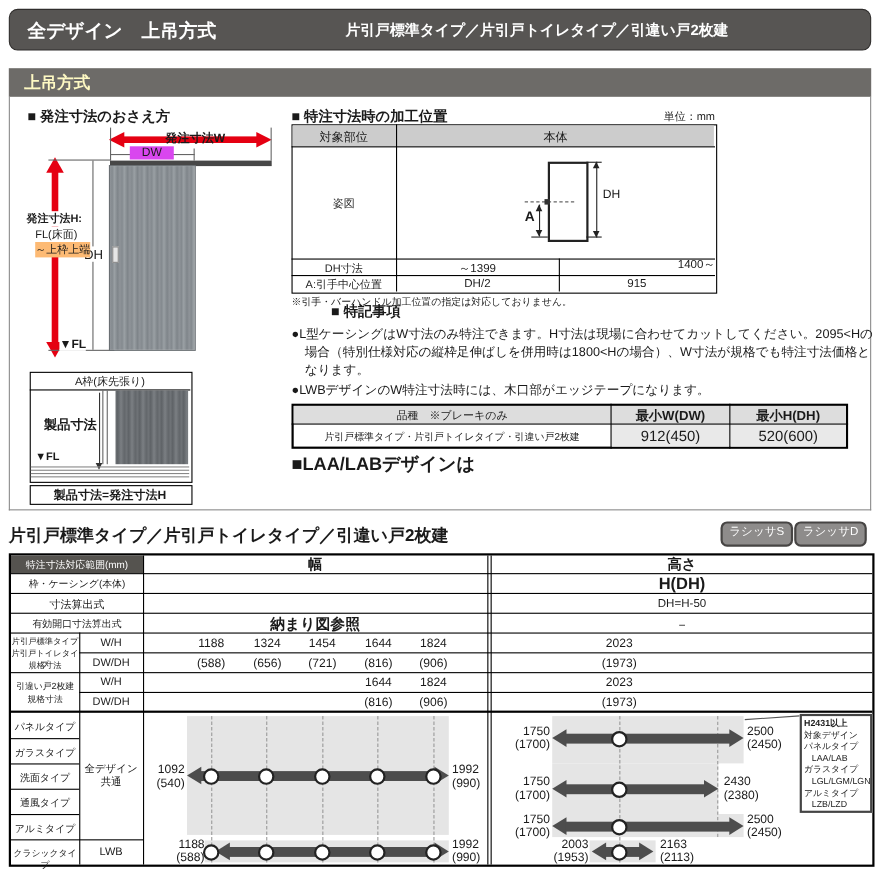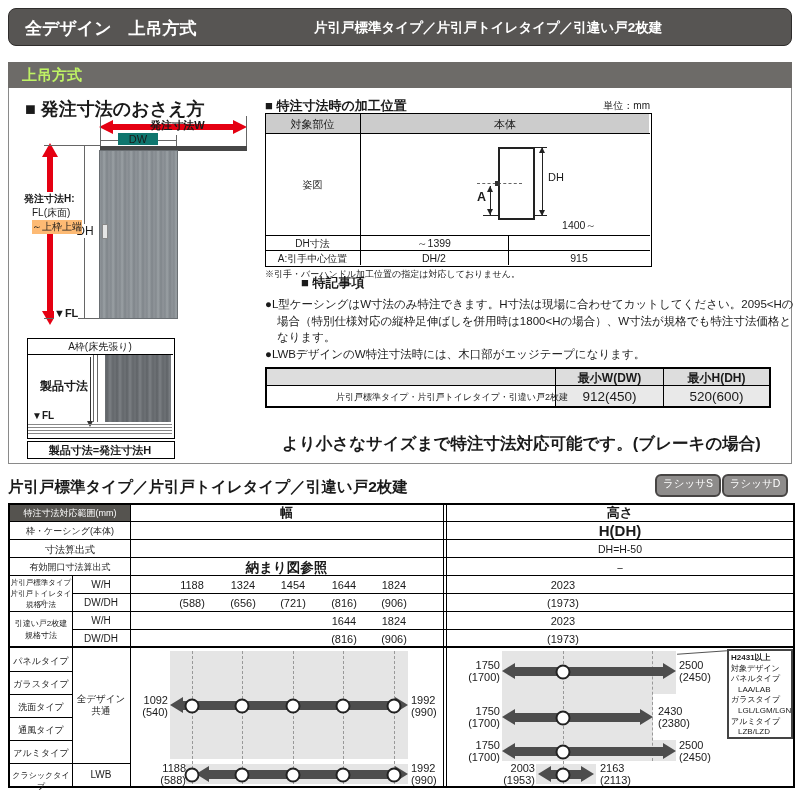--- a/index.html
+++ b/index.html
@@ -34,37 +34,37 @@
 <body>
 
 <div id="root">
 
   <div class="a" style="left:8px;top:8px;width:782px;height:36px;background:#575553;border:1px solid #2f2d2c;border-radius:8px;">
     <span class="a b" style="left:16px;top:8px;font-size:17px;color:#fff;white-space:nowrap;">全デザイン　上吊方式</span>
     <span class="a b" style="left:305px;top:10px;font-size:13.5px;color:#fff;white-space:nowrap;">片引戸標準タイプ／片引戸トイレタイプ／引違い戸2枚建</span>
   </div>
 
   <div class="a" style="left:8px;top:62px;width:784px;height:26px;background:#6d6b68;">
-    <span class="a b" style="left:14px;top:4px;font-size:15px;color:#bef264;">上吊方式</span>
+    <span class="a b" style="left:14px;top:4px;font-size:15px;color:#fef9c3;">上吊方式</span>
   </div>
 
   <div class="a" style="left:8px;top:88px;width:782px;height:375px;border-left:1px solid #8a8a8a;border-right:1px solid #8a8a8a;border-bottom:1px solid #8a8a8a;"></div>
 
-  <div class="a b" style="left:25px;top:97px;font-size:18px;">■ 発注寸法のおさえ方</div>
+  <div class="a b" style="left:25px;top:97px;font-size:13px;">■ 発注寸法のおさえ方</div>
 
   <div class="rl" style="left:99px;top:120px;"></div>
   <div class="a" style="left:112px;top:124px;width:122px;height:6px;background:#e50012;"></div>
   <div class="rr" style="left:233px;top:120px;"></div>
   <div class="a b c" style="left:130px;top:118px;width:95px;font-size:11px;z-index:5;">発注寸法W</div>
   <div class="lng" style="left:100px;top:116px;width:1px;height:30px;"></div>
   <div class="lng" style="left:246px;top:116px;width:1px;height:30px;"></div>
 
   <div class="lng" style="left:100px;top:140px;width:77px;height:1px;"></div>
   <div class="lng" style="left:176px;top:135px;width:1px;height:11px;"></div>
-  <div class="a c" style="left:118px;top:133px;width:40px;font-size:11px;background:#0f766e;">DW</div>
+  <div class="a c" style="left:118px;top:133px;width:40px;font-size:11px;background:#d946ef;">DW</div>
 
   <div class="ru" style="left:42px;top:143px;"></div>
   <div class="a" style="left:47px;top:156px;width:6px;height:156px;background:#e50012;"></div>
   <div class="rd" style="left:42px;top:311px;"></div>
   <div class="lng" style="left:44px;top:145px;width:56px;height:1px;"></div>
   <div class="lng" style="left:44px;top:318px;width:60px;height:1px;"></div>
   <div class="a b" style="left:24px;top:192px;font-size:10px;background:#fff;white-space:nowrap;z-index:5;">発注寸法H:</div>
   <div class="a" style="left:32px;top:206px;font-size:10px;background:#fff;white-space:nowrap;z-index:5;">FL(床面)</div>
   <div class="a" style="left:32px;top:220px;font-size:10px;background:#fdba74;white-space:nowrap;z-index:5;">～上枠上端</div>
 
@@ -118,45 +118,46 @@
   <div class="a" style="left:477px;top:183px;width:45px;height:0;border-top:1px dashed #666;"></div>
   <div class="a" style="left:495px;top:181px;width:5px;height:5px;background:#333;"></div>
   <div class="lng" style="left:490px;top:186px;width:1px;height:29px;background:#222;"></div>
   <div class="au" style="left:487px;top:186px;"></div>
   <div class="ad" style="left:487px;top:209px;"></div>
   <div class="lng" style="left:483px;top:215px;width:15px;height:1px;background:#222;"></div>
   <div class="a b" style="left:477px;top:190px;font-size:12.5px;">A</div>
 
   <div class="a c" style="left:265px;top:237px;width:95px;font-size:10px;">DH寸法</div>
   <div class="a c" style="left:360px;top:237px;width:148px;font-size:10.5px;">～1399</div>
-  <div class="a c" style="left:508px;top:219px;width:142px;font-size:10.5px;">1400～</div>
+  <div class="a c" style="left:508px;top:234px;width:142px;font-size:10.5px;text-align:right;">1400～</div>
   <div class="a c b" style="left:265px;top:252px;width:95px;font-size:10px;font-weight:normal;">A:引手中心位置</div>
   <div class="a c" style="left:360px;top:252px;width:148px;font-size:10.5px;">DH/2</div>
   <div class="a c" style="left:508px;top:252px;width:142px;font-size:10.5px;">915</div>
 
   <div class="a" style="left:265px;top:268px;font-size:9px;color:#222;">※引手・バーハンドル加工位置の指定は対応しておりません。</div>
 
   <div class="a b" style="left:265px;top:274px;font-size:13px;margin-left:36px;">■ 特記事項</div>
   <div class="a" style="left:265px;top:296px;width:525px;font-size:11.5px;line-height:1.45;padding-left:12px;text-indent:-12px;">●L型ケーシングはW寸法のみ特注できます。H寸法は現場に合わせてカットしてください。2095&lt;Hの場合（特別仕様対応の縦枠足伸ばしを併用時は1800&lt;Hの場合）、W寸法が規格でも特注寸法価格となります。</div>
   <div class="a" style="left:265px;top:347px;width:525px;font-size:11.5px;padding-left:12px;text-indent:-12px;">●LWBデザインのW特注寸法時には、木口部がエッジテープになります。</div>
 
   <div class="a" style="left:265px;top:367px;width:506px;height:41px;border:2px solid #000;box-sizing:border-box;"></div>
   <div class="a" style="left:267px;top:369px;width:502px;height:16px;background:#ddd;"></div>
   <div class="a" style="left:556px;top:385px;width:107px;height:21px;background:#e9e9e9;"></div>
   <div class="a" style="left:664px;top:385px;width:105px;height:21px;background:#e9e9e9;"></div>
   <div class="ln" style="left:265px;top:385px;width:506px;height:1px;"></div>
   <div class="ln" style="left:555px;top:367px;width:1px;height:41px;"></div>
   <div class="ln" style="left:663px;top:367px;width:1px;height:41px;"></div>
+  <div class="a c" style="left:267px;top:371px;width:288px;font-size:10px;">品種　※ブレーキのみ</div>
   <div class="a c b" style="left:556px;top:370px;width:107px;font-size:12px;">最小W(DW)</div>
   <div class="a c b" style="left:664px;top:370px;width:105px;font-size:12px;">最小H(DH)</div>
-  <div class="a c" style="left:267px;top:391px;width:288px;font-size:9px;padding-left:41px;">片引戸標準タイプ・片引戸トイレタイプ・引違い戸2枚建</div>
+  <div class="a c" style="left:267px;top:391px;width:288px;font-size:9px;">片引戸標準タイプ・片引戸トイレタイプ・引違い戸2枚建</div>
   <div class="a c" style="left:556px;top:389px;width:107px;font-size:13.5px;">912(450)</div>
   <div class="a c" style="left:664px;top:389px;width:105px;font-size:13.5px;">520(600)</div>
 
-  <div class="a b" style="left:282px;top:433px;font-size:16.5px;white-space:nowrap;">より小さなサイズまで特注寸法対応可能です。(ブレーキの場合)</div>
+  <div class="a b" style="left:265px;top:411px;font-size:16.5px;">■LAA/LABデザインは</div>
 
   <div class="a b" style="left:8px;top:477px;font-size:15.5px;white-space:nowrap;">片引戸標準タイプ／片引戸トイレタイプ／引違い戸2枚建</div>
   <div class="badge" style="left:655px;top:474px;">ラシッサS</div>
   <div class="badge" style="left:722px;top:474px;">ラシッサD</div>
 
   <div class="a" style="left:8px;top:503px;width:787px;height:285px;border:2px solid #000;box-sizing:border-box;"></div>
   <div class="a" style="left:10px;top:505px;width:120px;height:16px;background:#55534f;"></div>
   <div class="a c" style="left:10px;top:507px;width:120px;font-size:9px;color:#fff;">特注寸法対応範囲(mm)</div>
 
   <div class="ln" style="left:72px;top:575px;width:1px;height:211px;"></div>

